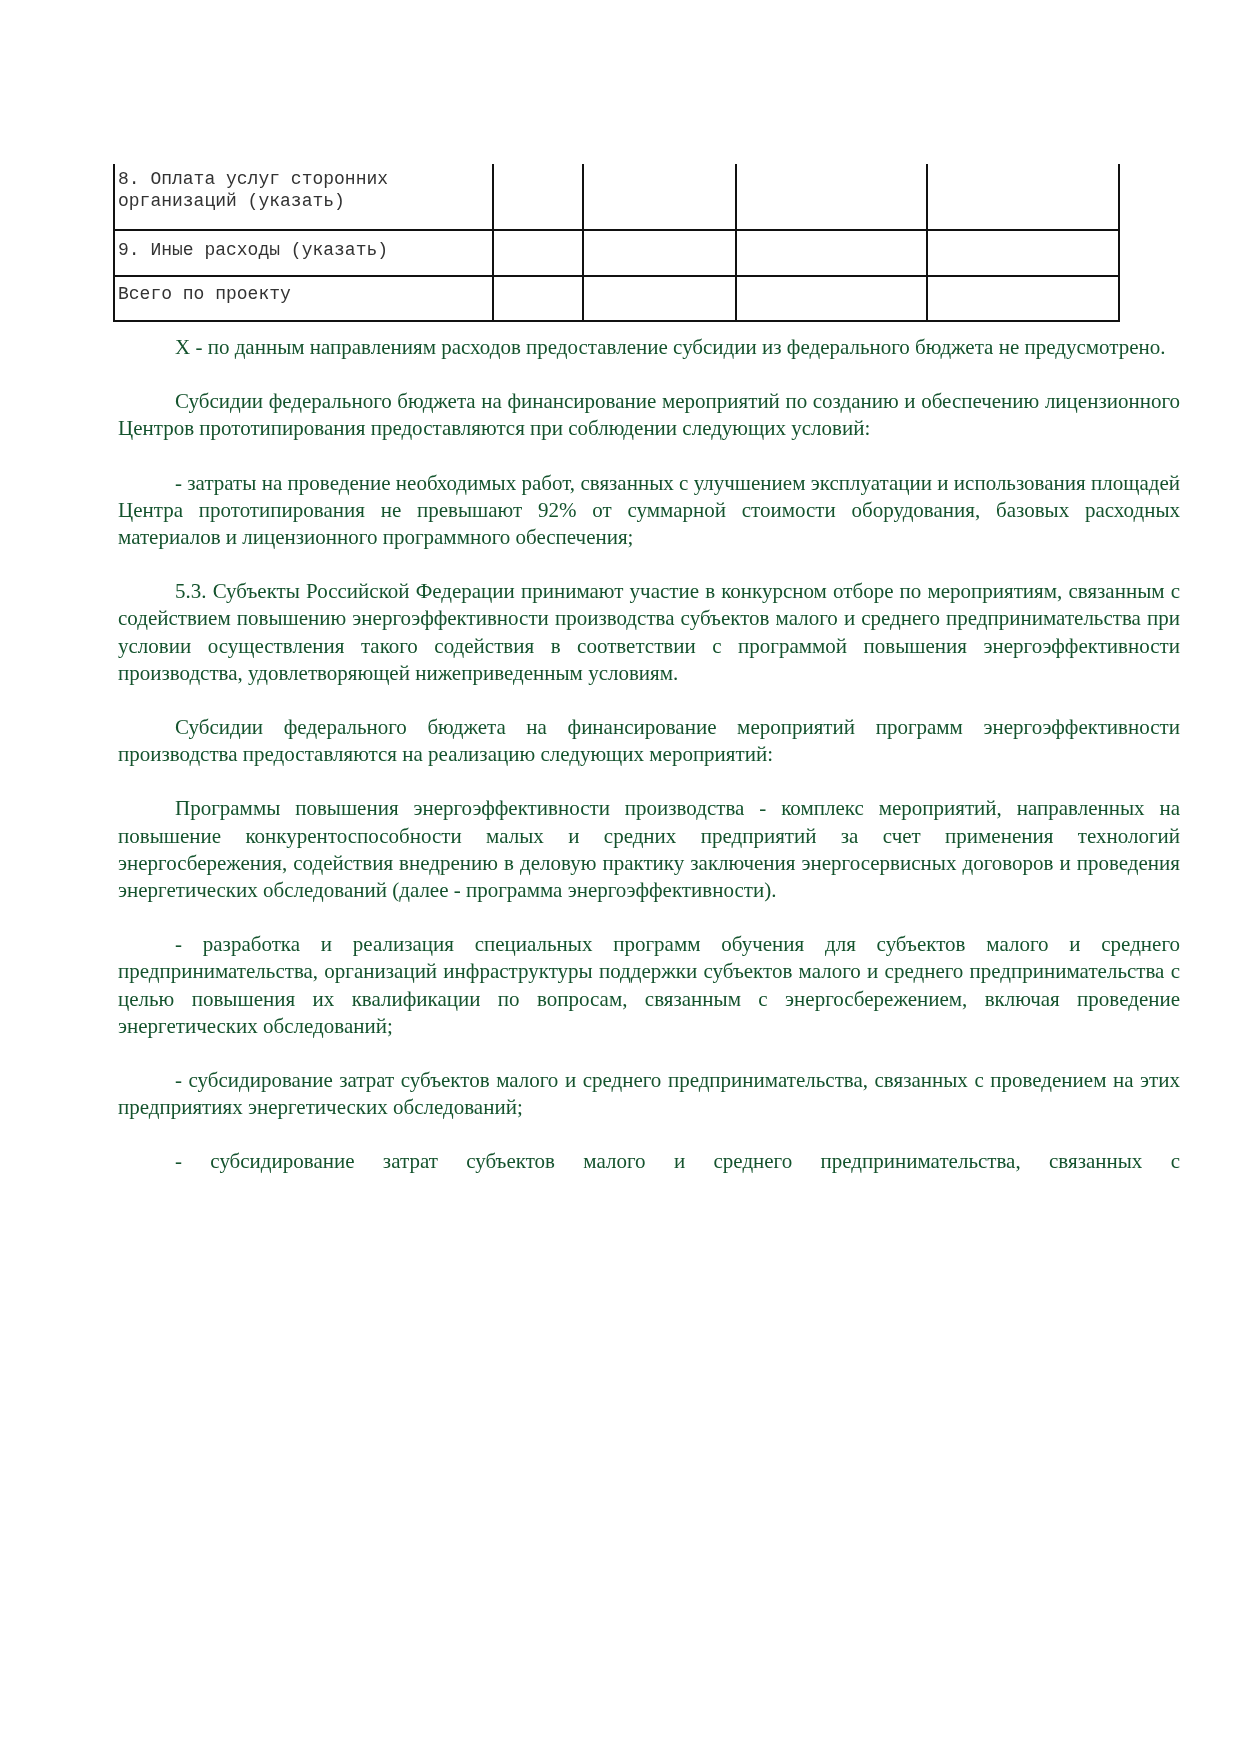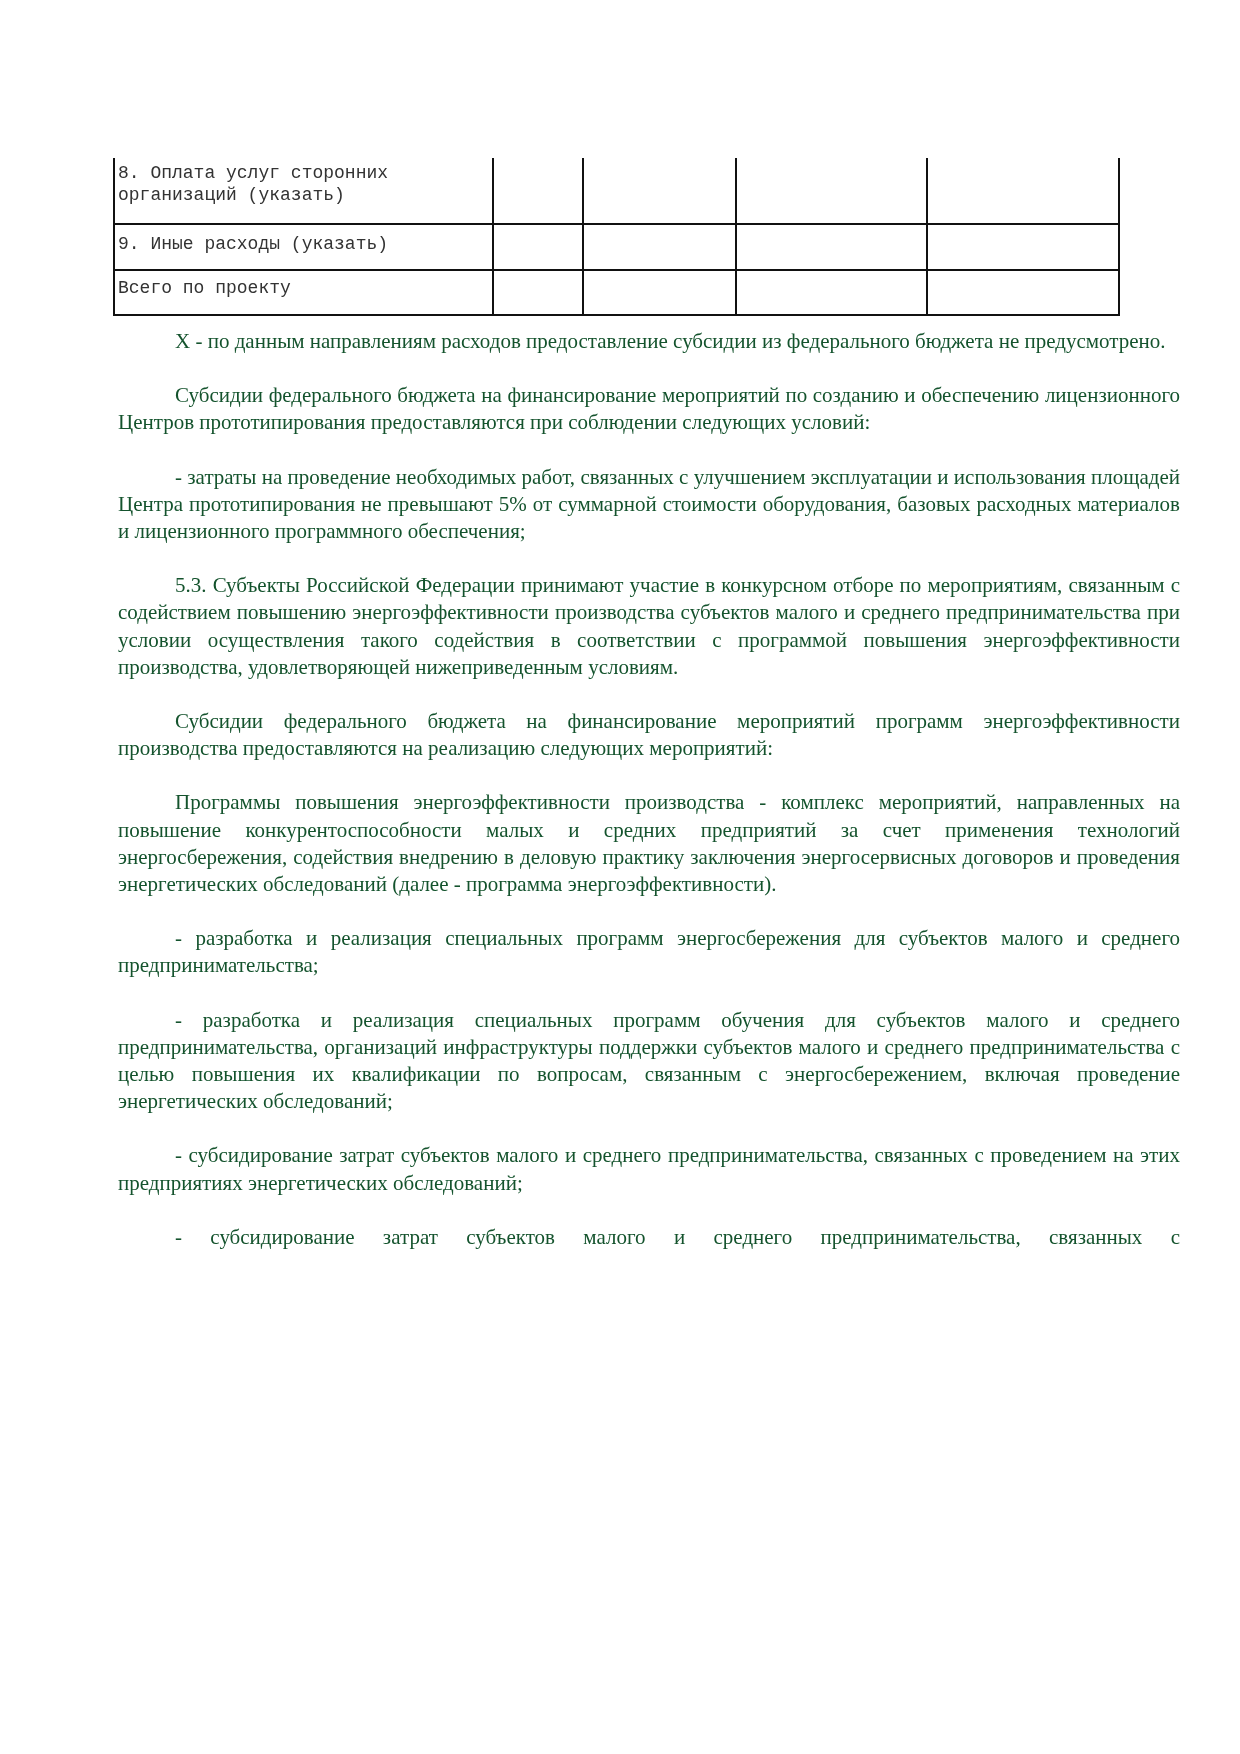--- a/index.html
+++ b/index.html
@@ -1,17 +1,17 @@
 <!DOCTYPE html>
 <html><head>
 <meta charset="utf-8">
 <style>
   html, body { margin: 0; padding: 0; background: #ffffff; }
   body { width: 1240px; height: 1754px; position: relative; overflow: hidden; color: #111; }
-  .page { position: absolute; left: 0; top: 8px; width: 1240px; height: 1548px; }
+  .page { position: absolute; left: 0; top: 14px; width: 1240px; height: 1548px; }
 
   
   .budget-table {
     position: absolute; left: 113px; top: 150px;
     border-collapse: collapse;
     font-family: "Liberation Mono", "DejaVu Sans Mono", monospace;
     font-size: 18px; color: #333;
   }
   .budget-table td {
     border: 2px solid #111;
@@ -68,23 +68,22 @@
       <td class="c2"></td>
       <td class="c3"></td>
       <td class="c4"></td>
     </tr>
   </tbody>
     </table>
 
   <div class="body-text">
     <p>X - по данным направлениям расходов предоставление субсидии из федерального бюджета не предусмотрено.</p>
     <p>Субсидии федерального бюджета на финансирование мероприятий по созданию и обеспечению лицензионного Центров прототипирования предоставляются при соблюдении следующих условий:</p>
-    <p>- затраты на проведение необходимых работ, связанных с улучшением эксплуатации и использования площадей Центра прототипирования не превышают 5% от суммарной стоимости оборудования, базовых расходных материалов и лицензионного программного обеспечения;</p>
+    <p>- затраты на проведение необходимых работ, связанных с улучшением эксплуатации и использования площадей Центра прототипирования не превышают 92% от суммарной стоимости оборудования, базовых расходных материалов и лицензионного программного обеспечения;</p>
     <p>5.3. Субъекты Российской Федерации принимают участие в конкурсном отборе по мероприятиям, связанным с содействием повышению энергоэффективности производства субъектов малого и среднего предпринимательства при условии осуществления такого содействия в соответствии с программой повышения энергоэффективности производства, удовлетворяющей нижеприведенным условиям.</p>
     <p>Субсидии федерального бюджета на финансирование мероприятий программ энергоэффективности производства предоставляются на реализацию следующих мероприятий:</p>
     <p>Программы повышения энергоэффективности производства - комплекс мероприятий, направленных на повышение конкурентоспособности малых и средних предприятий за счет применения технологий энергосбережения, содействия внедрению в деловую практику заключения энергосервисных договоров и проведения энергетических обследований (далее - программа энергоэффективности).</p>
-    <p>- разработка и реализация специальных программ энергосбережения для субъектов малого и среднего предпринимательства;</p>
     <p>- разработка и реализация специальных программ обучения для субъектов малого и среднего предпринимательства, организаций инфраструктуры поддержки субъектов малого и среднего предпринимательства с целью повышения их квалификации по вопросам, связанным с энергосбережением, включая проведение энергетических обследований;</p>
     <p>- субсидирование затрат субъектов малого и среднего предпринимательства, связанных с проведением на этих предприятиях энергетических обследований;</p>
     <p style="text-align-last: justify;">- субсидирование затрат субъектов малого и среднего предпринимательства, связанных с</p>
   </div>
 
 </div>
 
 </body></html>

